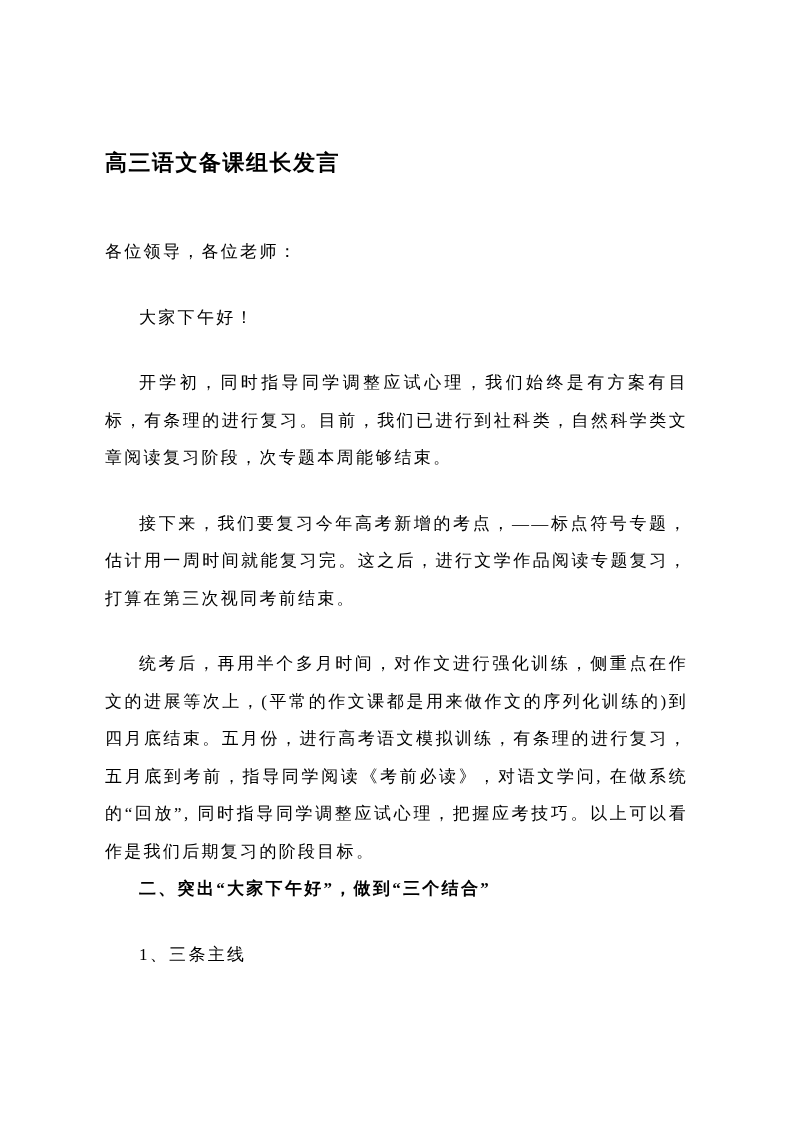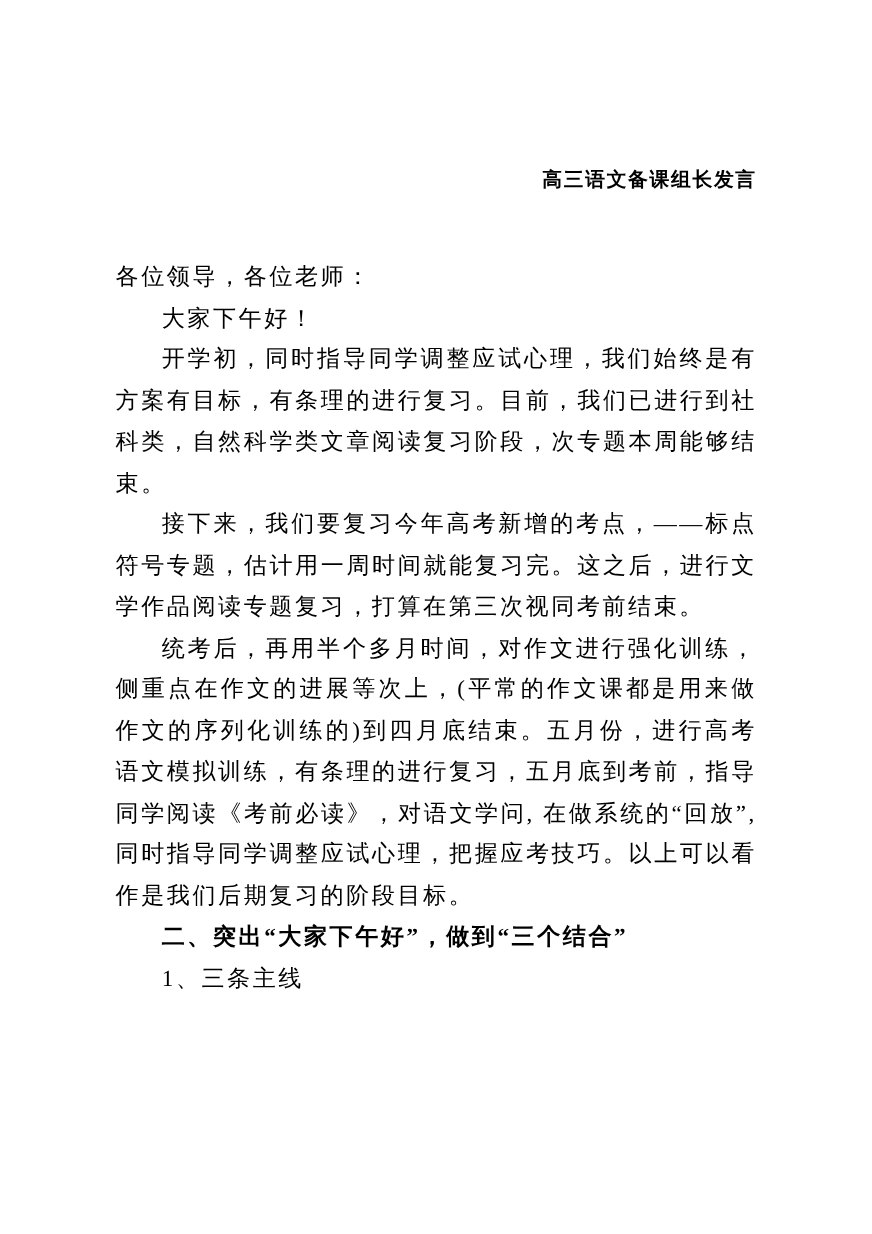--- a/index.html
+++ b/index.html
@@ -12,44 +12,45 @@
     width: 793px;
     height: 1122px;
     margin: 0;
     background: #ffffff;
     color: #000000;
     overflow: hidden;
     box-sizing: border-box;
   }
   .doc-title {
     margin: 140px 105px 0 105px;
-    text-align: right;
+    text-align: left;
     font-family: "Liberation Sans", sans-serif;
     font-weight: 700;
-    font-size: 18px;
+    font-size: 22px;
     line-height: 46px;
     letter-spacing: 1.5px;
     color: #000000;
   }
   .doc-body {
     margin: 47px 105px 0 105px;
     width: 583px;
     font-family: "Liberation Serif", serif;
-    font-size: 21px;
+    font-size: 17px;
     line-height: 37.5px;
     letter-spacing: 2.3px;
     text-align: justify;
     color: #000000;
   }
   .doc-body p {
     margin: 0;
     padding: 0;
   }
   .doc-body p.indent {
     text-indent: 2em;
+    margin-top: 28px;
   }
   .doc-body p.heading {
     text-indent: 2em;
     font-weight: 700;
   }
   .doc-body p.plain {
     text-indent: 0;
   }
 </style>
 </head>

